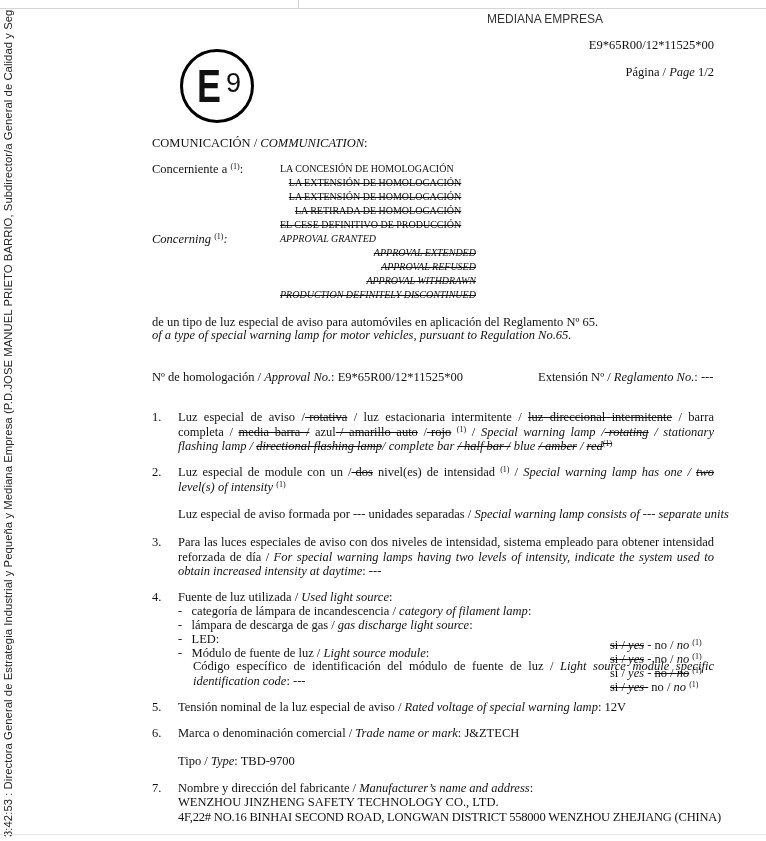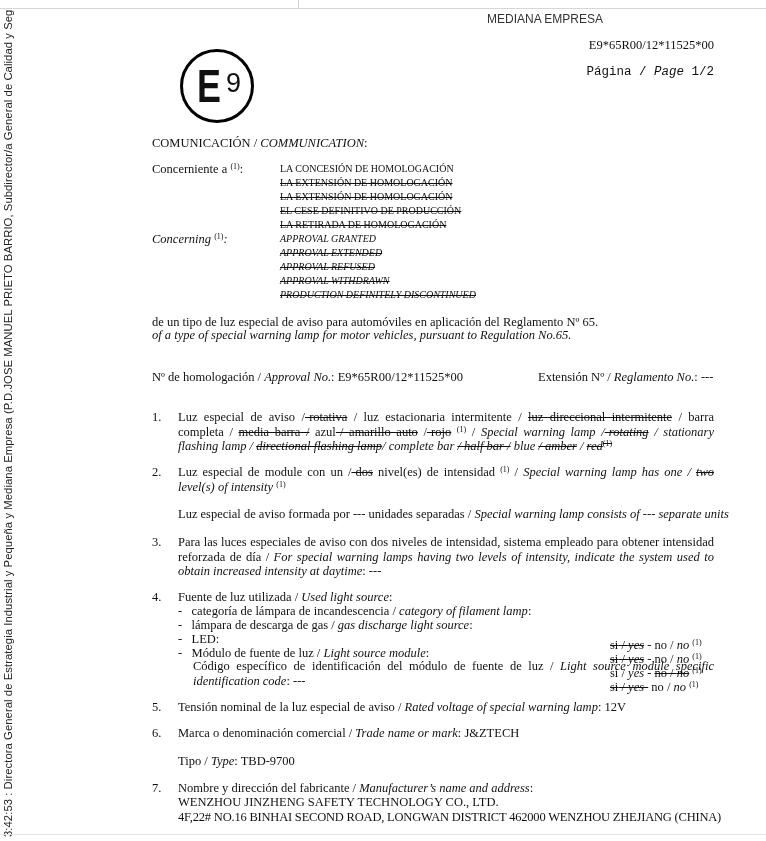--- a/index.html
+++ b/index.html
@@ -14,30 +14,30 @@
   .side-stamp {
     position: absolute; left: 2px; top: 837px;
     transform-origin: 0 0; transform: rotate(-90deg);
     white-space: nowrap;
     font-family: "Liberation Sans", "DejaVu Sans", sans-serif;
     font-size: 11.3px; color: #222; letter-spacing: 0.05px;
   }
   .hdr-cut { position: absolute; left: 487px; top: 1px; font-family: "Liberation Sans", sans-serif; font-size: 10px; color: #333; letter-spacing: 0.5px; clip-path: inset(0 0 60% 0); }
   .hdr-org { position: absolute; left: 487px; top: 12px; font-family: "Liberation Sans", sans-serif; font-size: 12px; color: #333; }
   .ref-right { position: absolute; right: 52px; top: 38px; font-size: 12.5px; }
-  .page-right { position: absolute; right: 52px; top: 65px; font-size: 12.5px; font-family: Liberation Mono, monospace; }
+  .page-right { position: absolute; right: 52px; top: 65px; font-size: 12.5px; }
   .logo {
     position: absolute; left: 180px; top: 49px; width: 74px; height: 74px;
     border: 3px solid #000; border-radius: 50%; box-sizing: border-box;
   }
   .logo-e { position: absolute; left: 14px; top: 7px; font-family: "Liberation Sans", sans-serif; font-weight: bold; font-size: 46px; line-height: 54px; transform: scaleX(0.78); transform-origin: left; }
   .logo-n { position: absolute; left: 43px; top: 15px; font-family: "Liberation Sans", sans-serif; font-size: 27px; line-height: 32px; }
   .txt { position: absolute; font-size: 12.5px; line-height: 14px; white-space: nowrap; }
   .it { font-style: italic; }
-  .st { text-decoration: line-through; }
+  .st { text-decoration: line-through; text-align: right; }
   sup { font-size: 8px; vertical-align: 4px; line-height: 0; }
   .list-col { position: absolute; font-size: 10px; line-height: 14px; }
   .para { position: absolute; left: 178px; width: 536px; font-size: 12.5px; line-height: 14.5px; text-align: justify; }
   .num { position: absolute; left: 152px; font-size: 12.5px; }
   .yesno { position: absolute; left: 610px; font-size: 12.5px; white-space: nowrap; margin-top: 34px; }
   .bottom-rule { position: absolute; left: 0; top: 834px; width: 766px; height: 1px; background: #e4e4e4; }
 </style>
 </head>
 <body>
 
@@ -58,22 +58,22 @@
   <span class="logo-n">9</span>
 </div>
 
 <div class="txt" style="left:152px;top:136px"><span>COMUNICACIÓN</span> / <span class="it">COMMUNICATION</span>:</div>
 
 <div class="txt" style="left:152px;top:162px"><span>Concerniente a</span> <sup>(1)</sup>:</div>
 <div class="list-col" style="left:280px;top:162px">
   <div>LA CONCESIÓN DE HOMOLOGACIÓN</div>
   <div class="st">LA EXTENSIÓN DE HOMOLOGACIÓN</div>
   <div class="st">LA EXTENSIÓN DE HOMOLOGACIÓN</div>
+  <div class="st">LA RETIRADA DE HOMOLOGACIÓN</div>
   <div class="st">EL CESE DEFINITIVO DE PRODUCCIÓN</div>
-  <div class="st">LA RETIRADA DE HOMOLOGACIÓN</div>
 </div>
 <div class="txt it" style="left:152px;top:232px"><span>Concerning</span> <sup style="font-style:normal">(1)</sup>:</div>
 <div class="list-col it" style="left:280px;top:232px">
   <div>APPROVAL GRANTED</div>
   <div class="st">APPROVAL EXTENDED</div>
   <div class="st">APPROVAL REFUSED</div>
   <div class="st">APPROVAL WITHDRAWN</div>
   <div class="st">PRODUCTION DEFINITELY DISCONTINUED</div>
 </div>
 
@@ -113,15 +113,15 @@
 <div class="num" style="top:700px">5.</div>
 <div class="txt" style="left:178px;top:700px"><span>Tensión nominal de la luz especial de aviso / </span><span class="it">Rated voltage of special warning lamp</span><span>: 12V</span></div>
 
 <div class="num" style="top:726px">6.</div>
 <div class="txt" style="left:178px;top:726px"><span>Marca o denominación comercial / </span><span class="it">Trade name or mark</span><span>: J&amp;ZTECH</span></div>
 <div class="txt" style="left:178px;top:754px"><span>Tipo / </span><span class="it">Type</span><span>: TBD-9700</span></div>
 
 <div class="num" style="top:781px">7.</div>
 <div class="txt" style="left:178px;top:781px"><span>Nombre y dirección del fabricante / </span><span class="it">Manufacturer’s name and address</span><span>:</span></div>
 <div class="txt" style="left:178px;top:795px">WENZHOU JINZHENG SAFETY TECHNOLOGY CO., LTD.</div>
-<div class="txt" style="left:178px;top:810px;letter-spacing:-0.2px">4F,22# NO.16 BINHAI SECOND ROAD, LONGWAN  DISTRICT 462000 WENZHOU ZHEJIANG (CHINA)</div>
+<div class="txt" style="left:178px;top:810px;letter-spacing:-0.2px">4F,22# NO.16 BINHAI SECOND ROAD, LONGWAN  DISTRICT 558000 WENZHOU ZHEJIANG (CHINA)</div>
 
 <div class="bottom-rule"></div>
 
 </body></html>

